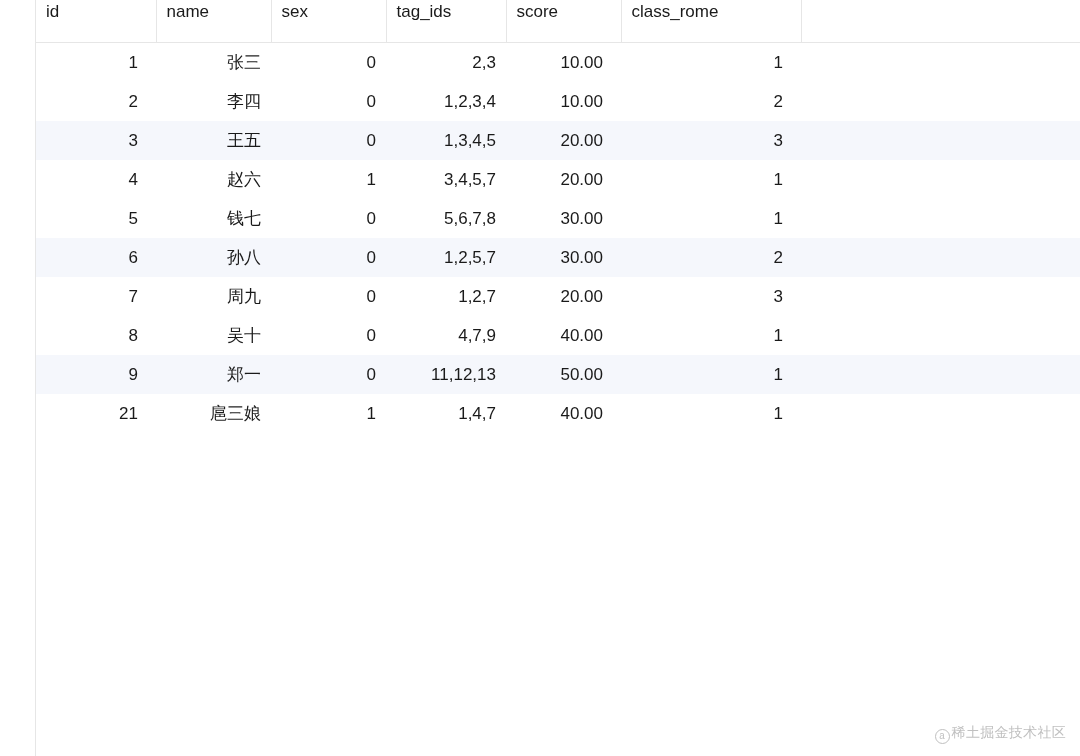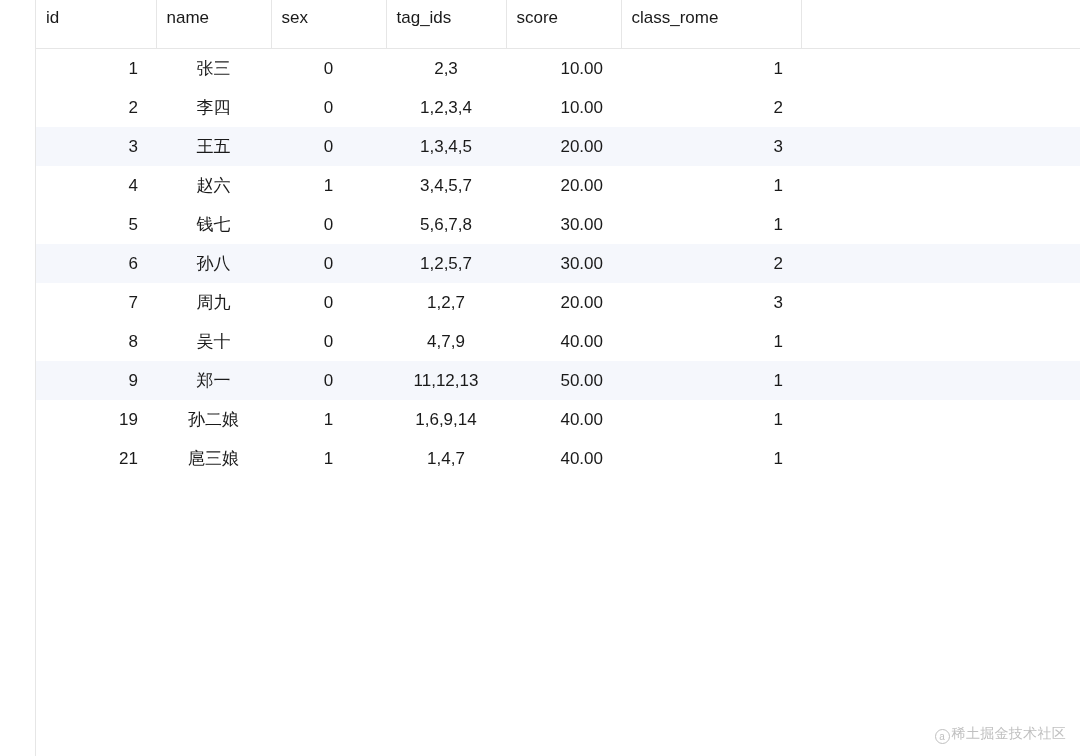--- a/index.html
+++ b/index.html
@@ -31,21 +31,21 @@
       height: 100%;
     }
     table {
       width: 100%;
       border-collapse: collapse;
       table-layout: fixed;
     }
     thead th {
       text-align: left;
       font-weight: 400;
-      padding: 8px 10px 20px 10px;
+      padding: 2px 10px 20px 10px;
       border-right: 1px solid #e6e6e6;
       border-bottom: 1px solid #e6e6e6;
       color: #1a1a1a;
       font-size: 17px;
       background: #ffffff;
     }
     thead th:last-child {
       border-right: none;
     }
     tbody td {
@@ -62,28 +62,29 @@
       background: #f5f7fc;
     }
     .col-id { width: 120px; }
     .col-name { width: 115px; }
     .col-sex { width: 115px; }
     .col-tag { width: 120px; }
     .col-score { width: 115px; }
     .col-class { width: 180px; }
     .col-empty { width: auto; }
     .right { text-align: right; padding-right: 18px; }
-    .left { text-align: center; }
+    .left { text-align: right; }
     .watermark {
       position: absolute;
       bottom: 12px;
       right: 14px;
       font-size: 14px;
       color: #c0c0c0;
       letter-spacing: 0.3px;
+      font-family: Liberation Mono, monospace;
     }
     .watermark-at {
       display: inline-block;
       width: 15px;
       height: 15px;
       border: 1.2px solid #c0c0c0;
       border-radius: 50%;
       font-size: 10px;
       line-height: 13px;
       text-align: center;
@@ -194,29 +195,20 @@
         <tr>
           <td class="right">9</td>
           <td class="left">郑一</td>
           <td class="left">0</td>
           <td class="left">11,12,13</td>
           <td class="right">50.00</td>
           <td class="right">1</td>
           <td></td>
         </tr>
         <tr>
-          <td class="right">19</td>
-          <td class="left">孙二娘</td>
-          <td class="left">1</td>
-          <td class="left">1,6,9,14</td>
-          <td class="right">40.00</td>
-          <td class="right">1</td>
-          <td></td>
-        </tr>
-        <tr>
           <td class="right">21</td>
           <td class="left">扈三娘</td>
           <td class="left">1</td>
           <td class="left">1,4,7</td>
           <td class="right">40.00</td>
           <td class="right">1</td>
           <td></td>
         </tr>
       </tbody>
   </table>

